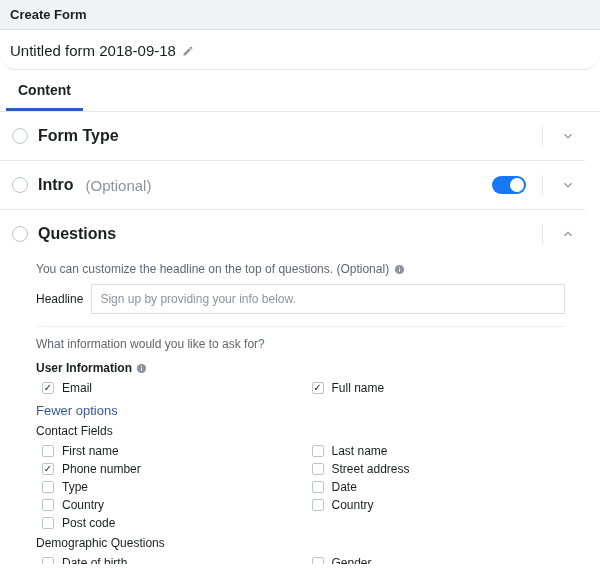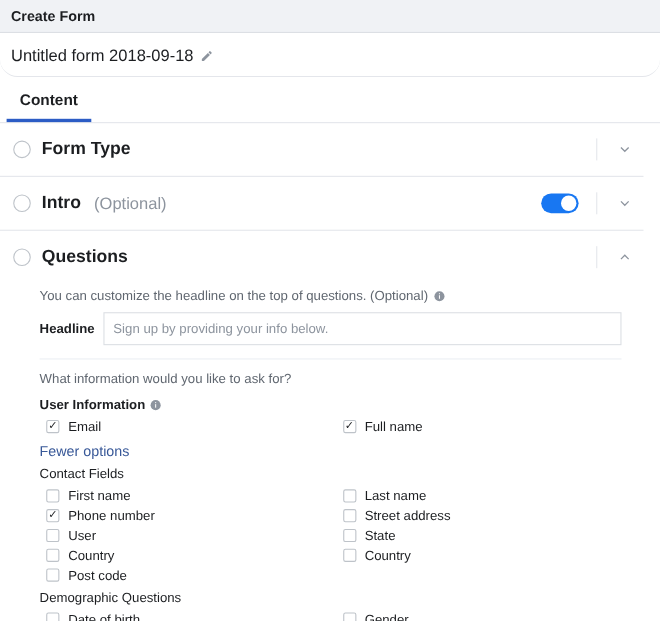--- a/index.html
+++ b/index.html
@@ -122,21 +122,21 @@
     color: #8d949e;
     margin-left: 2px;
   }
   .headline-row {
     display: flex;
     align-items: center;
     gap: 8px;
     margin-top: 8px;
   }
   .headline-label {
-    font-weight: 700;
+    font-weight: 400;
     font-size: 12px;
   }
   .headline-input {
     flex: 1;
     border: 1px solid #dcdfe4;
     height: 30px;
     padding: 0 8px;
     font-size: 12px;
     color: #1c1e21;
   }
@@ -318,25 +318,25 @@
           <label class="check-item">
             <span class="cbox checked"></span>
             <span>Phone number</span>
           </label>
           <label class="check-item">
             <span class="cbox"></span>
             <span>Street address</span>
           </label>
           <label class="check-item">
             <span class="cbox"></span>
-            <span>User</span>
-          </label>
-          <label class="check-item">
-            <span class="cbox"></span>
-            <span>State</span>
+            <span>Type</span>
+          </label>
+          <label class="check-item">
+            <span class="cbox"></span>
+            <span>Date</span>
           </label>
           <label class="check-item">
             <span class="cbox"></span>
             <span>Country</span>
           </label>
           <label class="check-item">
             <span class="cbox"></span>
             <span>Country</span>
           </label>
           <label class="check-item">

